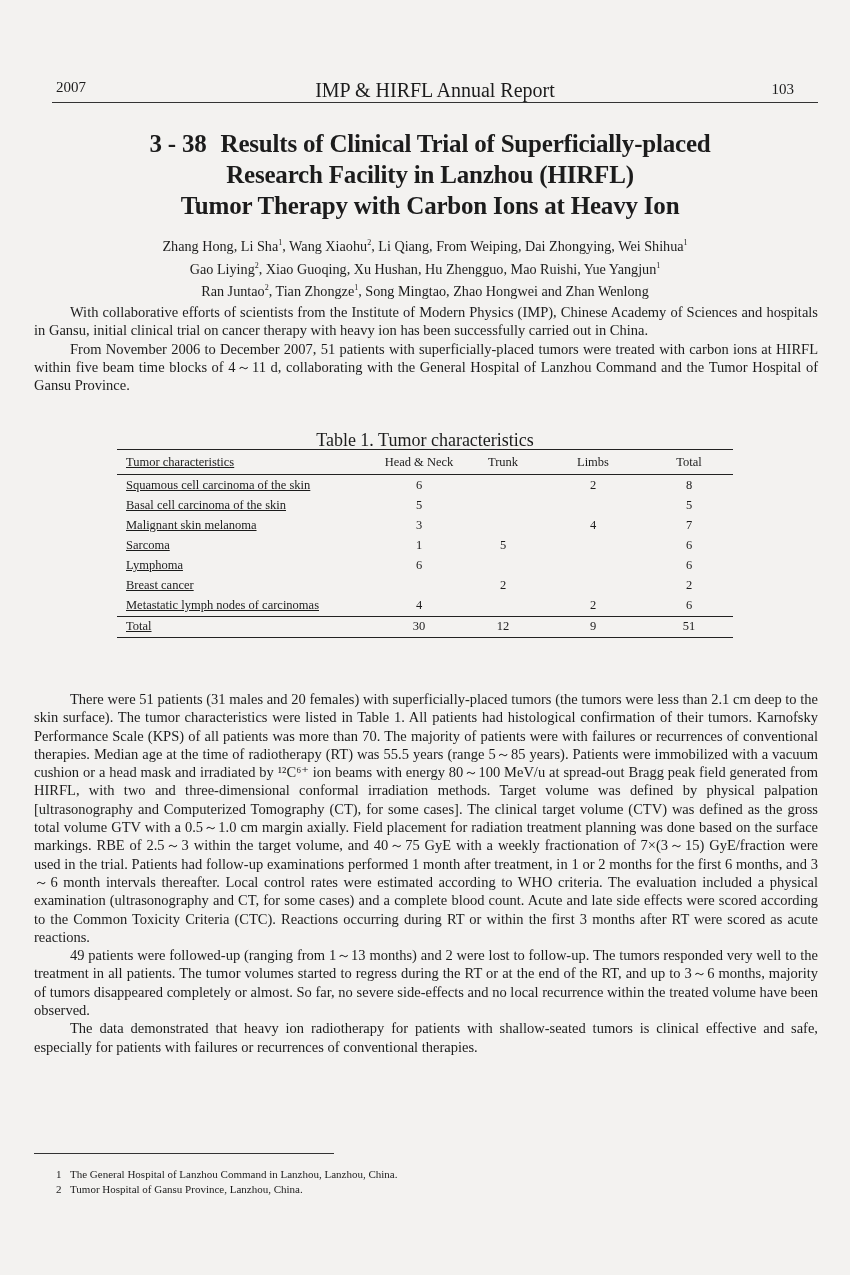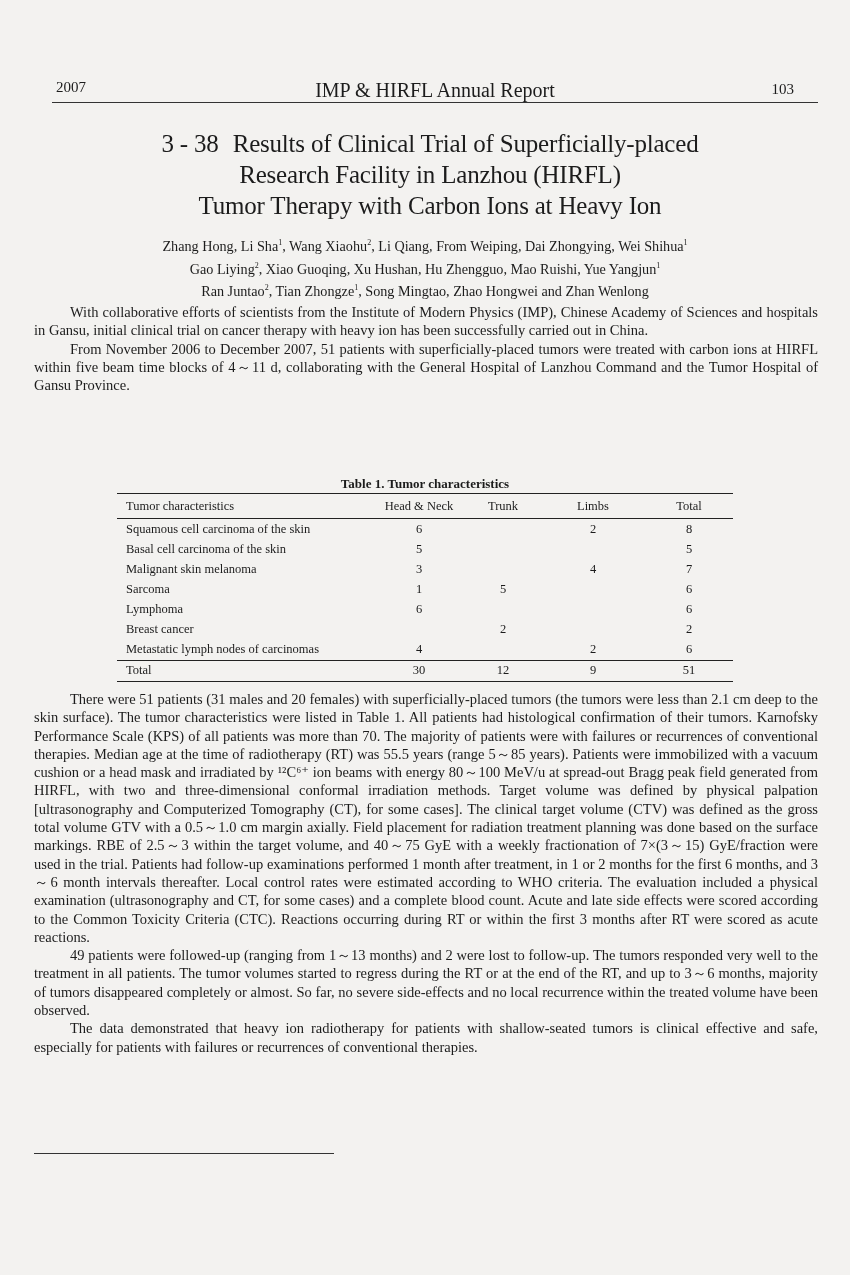--- a/index.html
+++ b/index.html
@@ -13,41 +13,41 @@
     .running-head {
       position: absolute; left: 52px; top: 76px; width: 766px; height: 26px;
       border-bottom: 1.3px solid #333;
       font-size: 15px;
     }
     .running-head .year { position: absolute; left: 4px; top: 3px; text-align: right; }
     .running-head .journal { position: absolute; left: 0; right: 0; top: 3px; text-align: center; font-size: 20px; }
     .running-head .pageno { position: absolute; right: 24px; top: 5px; margin-left: 20px; }
     .title {
       position: absolute; left: 60px; top: 128px; width: 740px;
-      text-align: center; font-weight: normal;
+      text-align: center; font-weight: bold;
       font-size: 25px; line-height: 31px; letter-spacing: -0.2px;
     }
     .title .num { margin-right: 14px; }
     .authors {
       position: absolute; left: 50px; top: 233px; width: 750px;
       text-align: center; font-size: 14.2px; line-height: 20px;
     }
     .authors sup { font-size: 8px; }
     .body-text {
       position: absolute; left: 34px; width: 784px;
       font-size: 14.5px; line-height: 18.3px; text-align: justify;
     }
     .body-text p { margin: 0; text-indent: 36px; }
     #intro { top: 303px; }
     .table-wrap { position: absolute; left: 117px; top: 432px; width: 616px; }
-    .table-caption { text-align: center; font-weight: bold; font-size: 13px; line-height: 16px; margin-bottom: 1px; margin-top: 44px; }
+    .table-caption { text-align: center; font-weight: normal; font-size: 18px; line-height: 16px; margin-bottom: 1px; }
     table { width: 100%; border-collapse: collapse; font-size: 12.5px; }
     thead tr { border-top: 1.6px solid #222; border-bottom: 1px solid #222; }
     th { font-weight: normal; text-align: center; height: 24px; padding: 0; }
-    th:first-child, td:first-child { text-align: left; padding-left: 9px; }
+    th:first-child, td:first-child { text-align: left; padding-left: 9px; text-decoration: underline; }
     td { text-align: center; height: 20.1px; padding: 0; }
     tbody tr.total { border-top: 1px solid #222; border-bottom: 1.6px solid #222; }
     col.c1 { width: 256px; } col.c2 { width: 92px; } col.c3 { width: 76px; } col.c4 { width: 104px; } col.c5 { width: 88px; }
     #results { top: 690px; }
     .footnote-rule { position: absolute; left: 34px; top: 1153px; width: 300px; border-top: 1px solid #333; }
     .footnotes { position: absolute; left: 56px; top: 1167px; font-size: 11px; line-height: 15px; }
     .footnotes div span.fn-num { display: inline-block; width: 14px; }
   </style>
 </head>
 <body>
@@ -157,14 +157,18 @@
     </table>
   </div>
 
   <div class="body-text" id="results">
     <p>There were 51 patients (31 males and 20 females) with superficially-placed tumors (the tumors were less than 2.1 cm deep to the skin surface). The tumor characteristics were listed in Table 1. All patients had histological confirmation of their tumors. Karnofsky Performance Scale (KPS) of all patients was more than 70. The majority of patients were with failures or recurrences of conventional therapies. Median age at the time of radiotherapy (RT) was 55.5 years (range 5～85 years). Patients were immobilized with a vacuum cushion or a head mask and irradiated by ¹²C⁶⁺ ion beams with energy 80～100 MeV/u at spread-out Bragg peak field generated from HIRFL, with two and three-dimensional conformal irradiation methods. Target volume was defined by physical palpation [ultrasonography and Computerized Tomography (CT), for some cases]. The clinical target volume (CTV) was defined as the gross total volume GTV with a 0.5～1.0 cm margin axially. Field placement for radiation treatment planning was done based on the surface markings. RBE of 2.5～3 within the target volume, and 40～75 GyE with a weekly fractionation of 7×(3～15) GyE/fraction were used in the trial. Patients had follow-up examinations performed 1 month after treatment, in 1 or 2 months for the first 6 months, and 3～6 month intervals thereafter. Local control rates were estimated according to WHO criteria. The evaluation included a physical examination (ultrasonography and CT, for some cases) and a complete blood count. Acute and late side effects were scored according to the Common Toxicity Criteria (CTC). Reactions occurring during RT or within the first 3 months after RT were scored as acute reactions.</p>
     <p>49 patients were followed-up (ranging from 1～13 months) and 2 were lost to follow-up. The tumors responded very well to the treatment in all patients. The tumor volumes started to regress during the RT or at the end of the RT, and up to 3～6 months, majority of tumors disappeared completely or almost. So far, no severe side-effects and no local recurrence within the treated volume have been observed.</p>
     <p>The data demonstrated that heavy ion radiotherapy for patients with shallow-seated tumors is clinical effective and safe, especially for patients with failures or recurrences of conventional therapies.</p>
   </div>
 
   <div class="footnote-rule"></div>
+  <div class="footnotes">
+    <div><span class="fn-num">1</span><span>The General Hospital of Lanzhou Command in Lanzhou, Lanzhou, China.</span></div>
+    <div><span class="fn-num">2</span><span>Tumor Hospital of Gansu Province, Lanzhou, China.</span></div>
+  </div>
 
 </div>
 
 </body></html>

